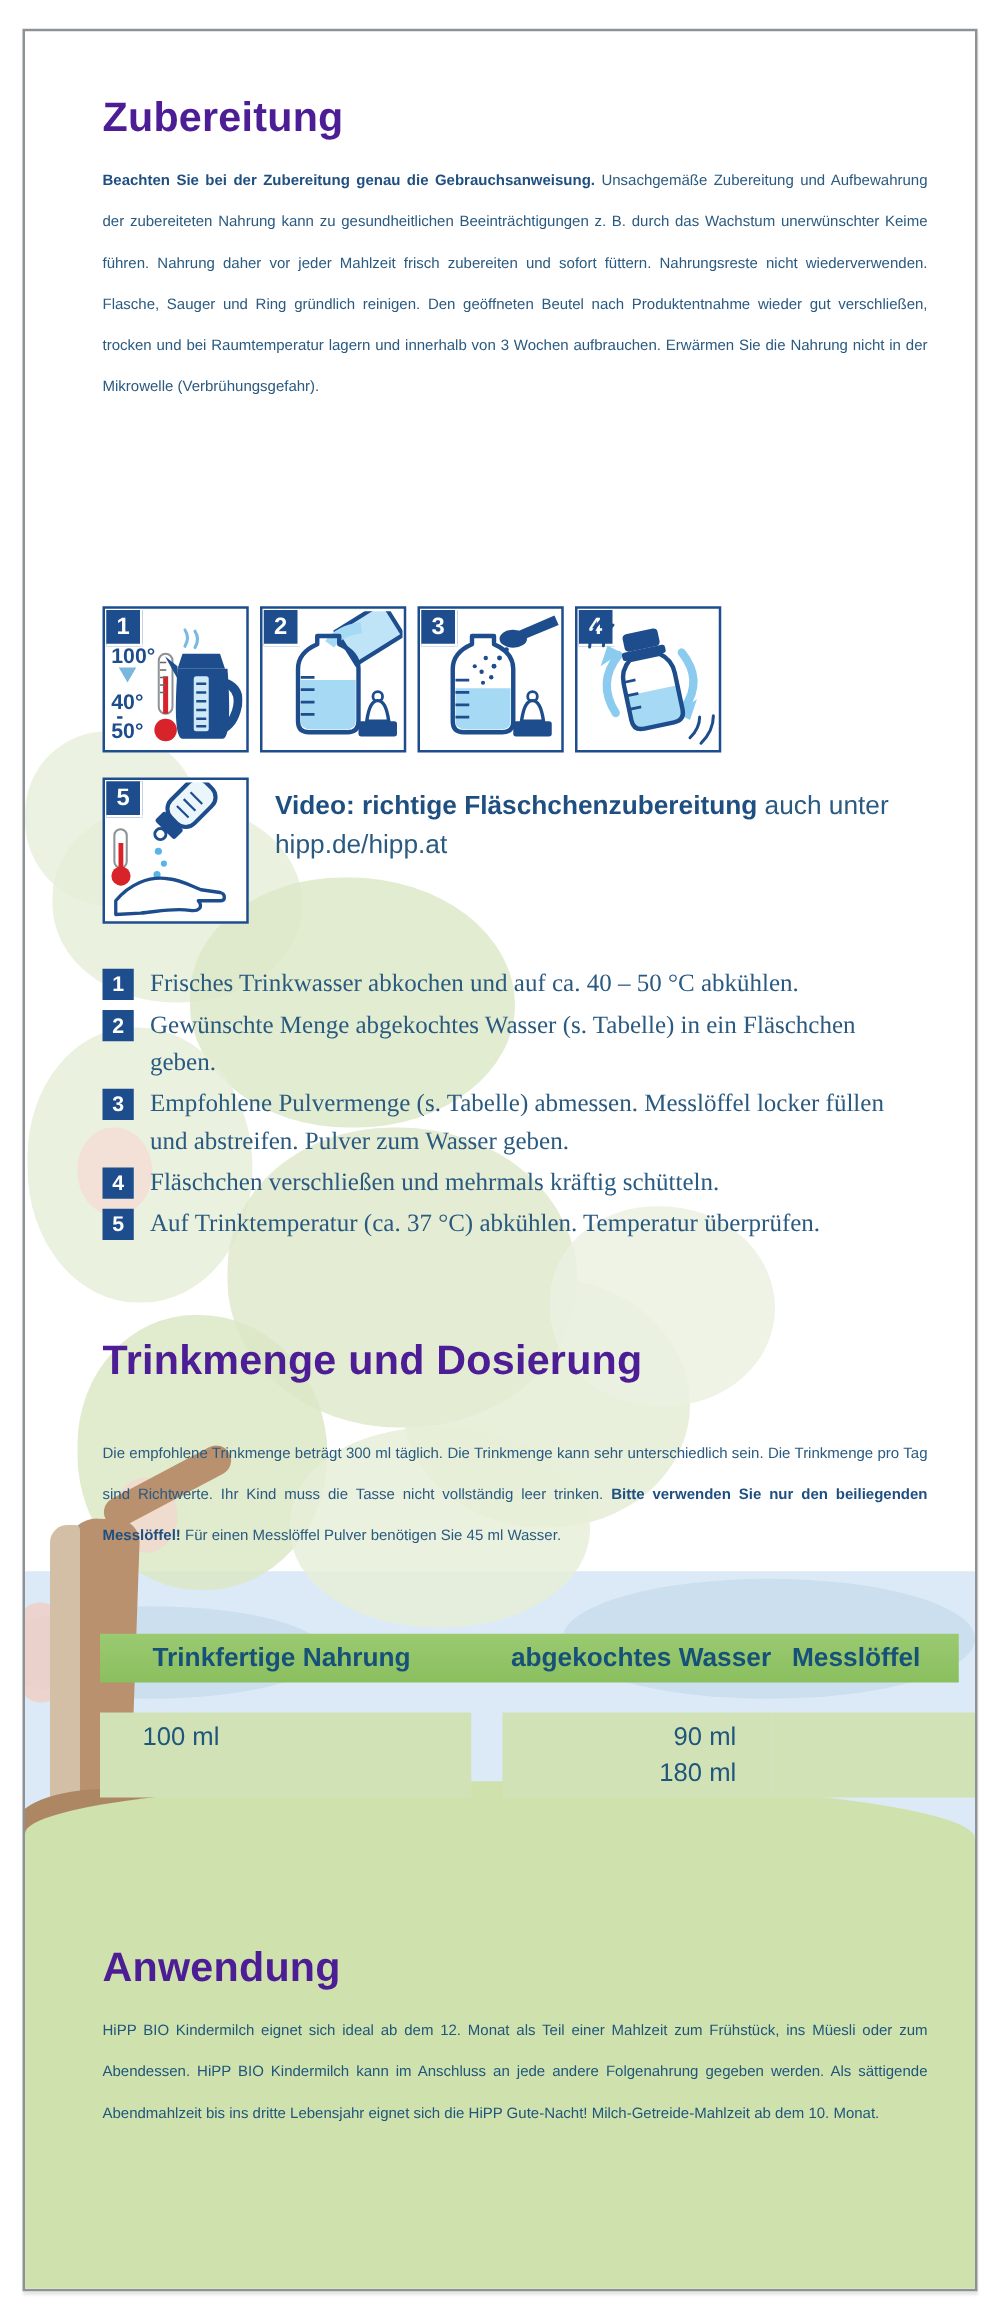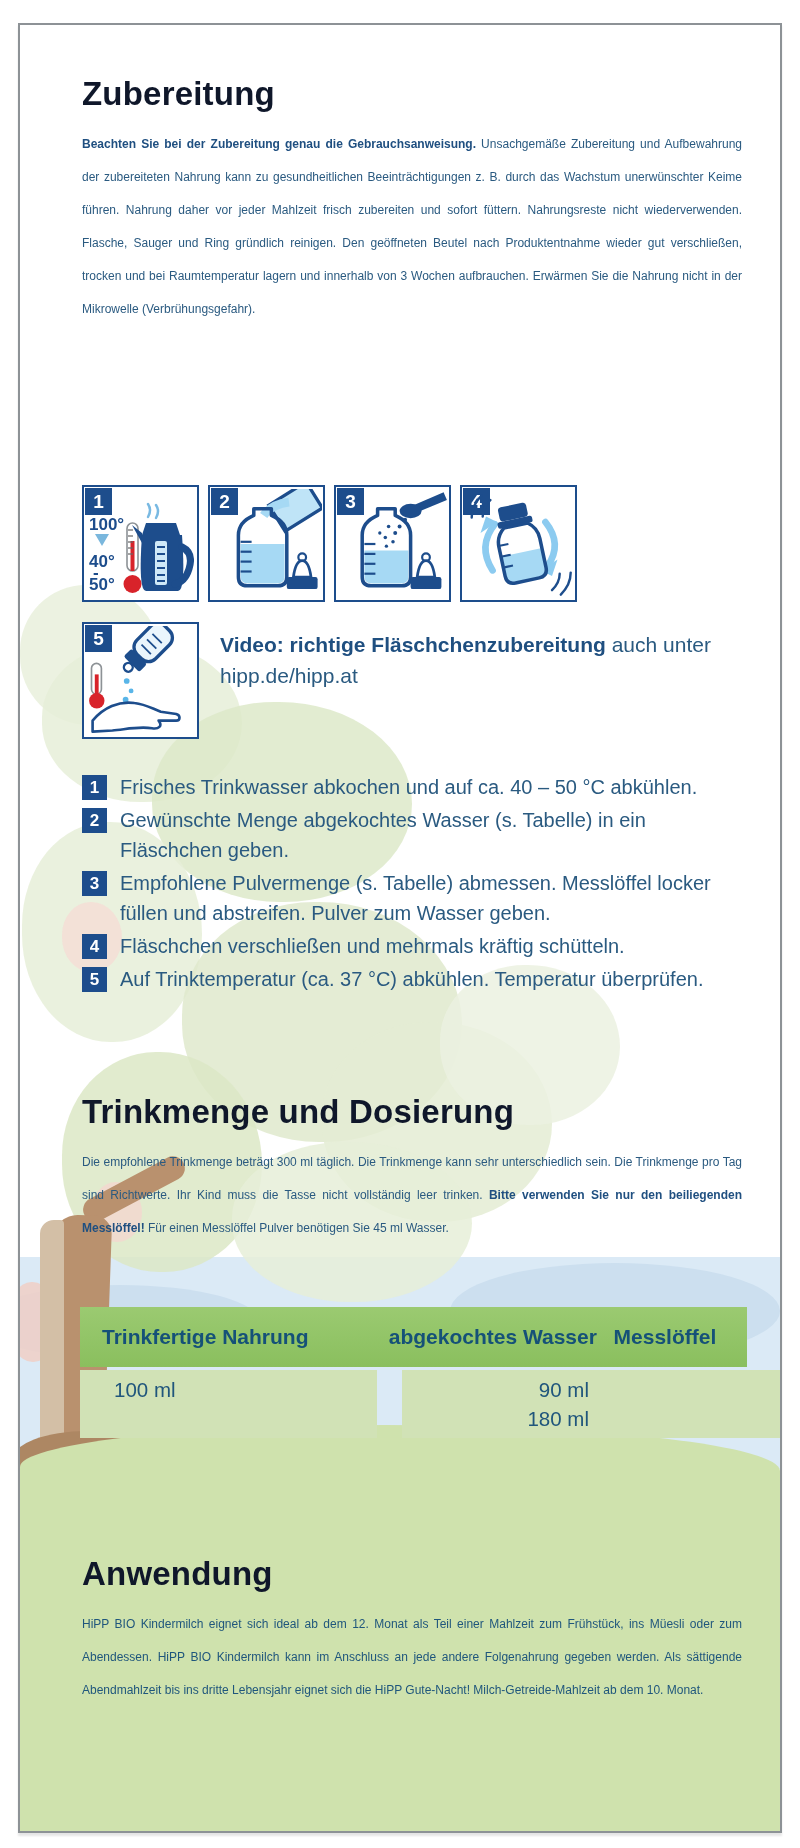--- a/index.html
+++ b/index.html
@@ -20,43 +20,43 @@
   .hill.r{left:430px;top:1238px;width:330px;height:96px;}
   .hill.l{left:-40px;top:1260px;width:280px;height:74px;}
   .blob{border-radius:48% 52% 50% 50%;opacity:.85;}
   .trunk-main{left:30px;top:1190px;width:58px;height:245px;background:#b9916e;border-radius:24px 18px 8px 8px;transform:rotate(2deg);}
   .trunk-light{left:20px;top:1195px;width:24px;height:235px;background:#d3bfa6;border-radius:14px 4px 4px 4px;}
   .trunk-branch{left:58px;top:1152px;width:112px;height:24px;background:#b9916e;border-radius:12px;transform:rotate(-28deg);}
   .trunk-base{left:-8px;top:1406px;width:150px;height:58px;background:#ad8763;border-radius:50%;}
   .grass{left:0;top:1400px;width:100%;height:406px;background:#cfe2ad;border-radius:48% 52% 0 0 / 42px 46px 0 0;}
   
   .ct{position:absolute;z-index:2;}
-  h1{margin:0;font-size:33px;font-weight:700;color:#0f172a;letter-spacing:.2px;}
+  h1{margin:0;font-size:33px;font-weight:700;color:#4c1d95;letter-spacing:.2px;}
   .para{font-size:12px;line-height:33px;color:#2a5a80;text-align:justify;}
   .b{font-weight:700;color:#1f4f80;}
   
   .figrow{left:62px;top:460px;display:flex;gap:9px;}
   .figbox{position:relative;width:117px;height:117px;border:2.5px solid #1d4d8c;background:#fff;box-sizing:border-box;}
   .badge{position:absolute;top:1px;left:1px;width:27px;height:27px;background:#1d4d8c;color:#fff;
          font-weight:700;font-size:19px;display:flex;align-items:center;justify-content:center;
          border-right:2px solid #fff;border-bottom:2px solid #fff;box-sizing:content-box;}
   .temps{position:absolute;left:5px;top:30px;width:36px;color:#1d4d8c;font-weight:700;font-size:17px;line-height:15px;}
   .temps .arrow{width:0;height:0;border:7px solid transparent;border-top:12px solid #7ab7dd;margin:2px 0 1px 6px;}
   .figsvg{position:absolute;}
   
   .video-text{left:200px;top:604px;width:522px;font-size:21px;line-height:31px;color:#2a5a80;text-align:left;}
   
   .steps{left:62px;top:747px;width:662px;}
   .step{display:flex;gap:13px;margin-bottom:3px;}
   .stepnum{flex:0 0 25px;width:25px;height:25px;margin-top:3px;background:#1d4d8c;color:#fff;font-weight:700;
            font-size:17px;display:flex;align-items:center;justify-content:center;}
-  .steptext{width:618px;font-size:20px;line-height:30px;color:#2a5a80;}
-  
-  .thead{left:60px;top:1282px;width:667px;height:60px;display:flex;align-items:center;
-         background:linear-gradient(#9bca71,#8abf5e);font-size:21px;font-weight:700;color:#155178;}
+  .steptext{width:618px;font-size:20px;line-height:30px;color:#2a5a80;font-family:Liberation Serif, serif;}
+  
+  .thead{left:60px;top:1282px;width:667px;height:39px;display:flex;align-items:center;
+         background:linear-gradient(#9bca71,#8abf5e);font-size:21px;font-weight:700;color:#155178;padding-left:20px;}
   .thead .h1c{width:44%;padding-left:22px;box-sizing:border-box;text-align:left;}
   .thead .h2c{width:33.5%;text-align:right;}
   .thead .h3c{flex:1;text-align:center;padding-right:14px;}
   .tbody{left:60px;top:1345px;width:765px;display:flex;}
   .cell{background:#d1e2b6;height:68px;box-sizing:border-box;padding-top:5px;font-size:20.5px;line-height:29px;color:#20567c;}
   .c1{width:297px;padding-left:34px;text-align:left;}
   .c2{width:215px;padding-right:28px;text-align:right;margin-left:25px;}
   .c3{flex:1;padding-right:12px;text-align:right;}
 </style>
 </head>
@@ -246,21 +246,21 @@
     <div class="step">
       <div class="stepnum">4</div>
       <div class="steptext">Fläschchen verschließen und mehrmals kräftig schütteln.</div>
     </div>
     <div class="step">
       <div class="stepnum">5</div>
       <div class="steptext">Auf Trinktemperatur (ca. 37 °C) abkühlen. Temperatur überprüfen.</div>
     </div>
   </div>
 
-  <h1 class="ct" style="left:62px;top:1068px;">Trinkmenge und Dosierung</h1>
+  <h1 class="ct" style="left:62px;top:1044px;">Trinkmenge und Dosierung</h1>
 
   <div class="ct para" style="left:62px;top:1121px;width:660px;"><span>Die empfohlene Trinkmenge beträgt 300 ml täglich. Die Trinkmenge kann sehr unterschiedlich sein. Die Trinkmenge pro Tag sind Richtwerte. Ihr Kind muss die Tasse nicht vollständig leer trinken. </span><span class="b">Bitte verwenden Sie nur den beiliegenden Messlöffel!</span><span> Für einen Messlöffel Pulver benötigen Sie 45 ml Wasser.</span></div>
 
   <div class="ct thead">
     <div class="h1c">Trinkfertige Nahrung</div>
     <div class="h2c">abgekochtes Wasser</div>
     <div class="h3c">Messlöffel</div>
   </div>
   <div class="ct tbody">
     <div class="cell c1">

